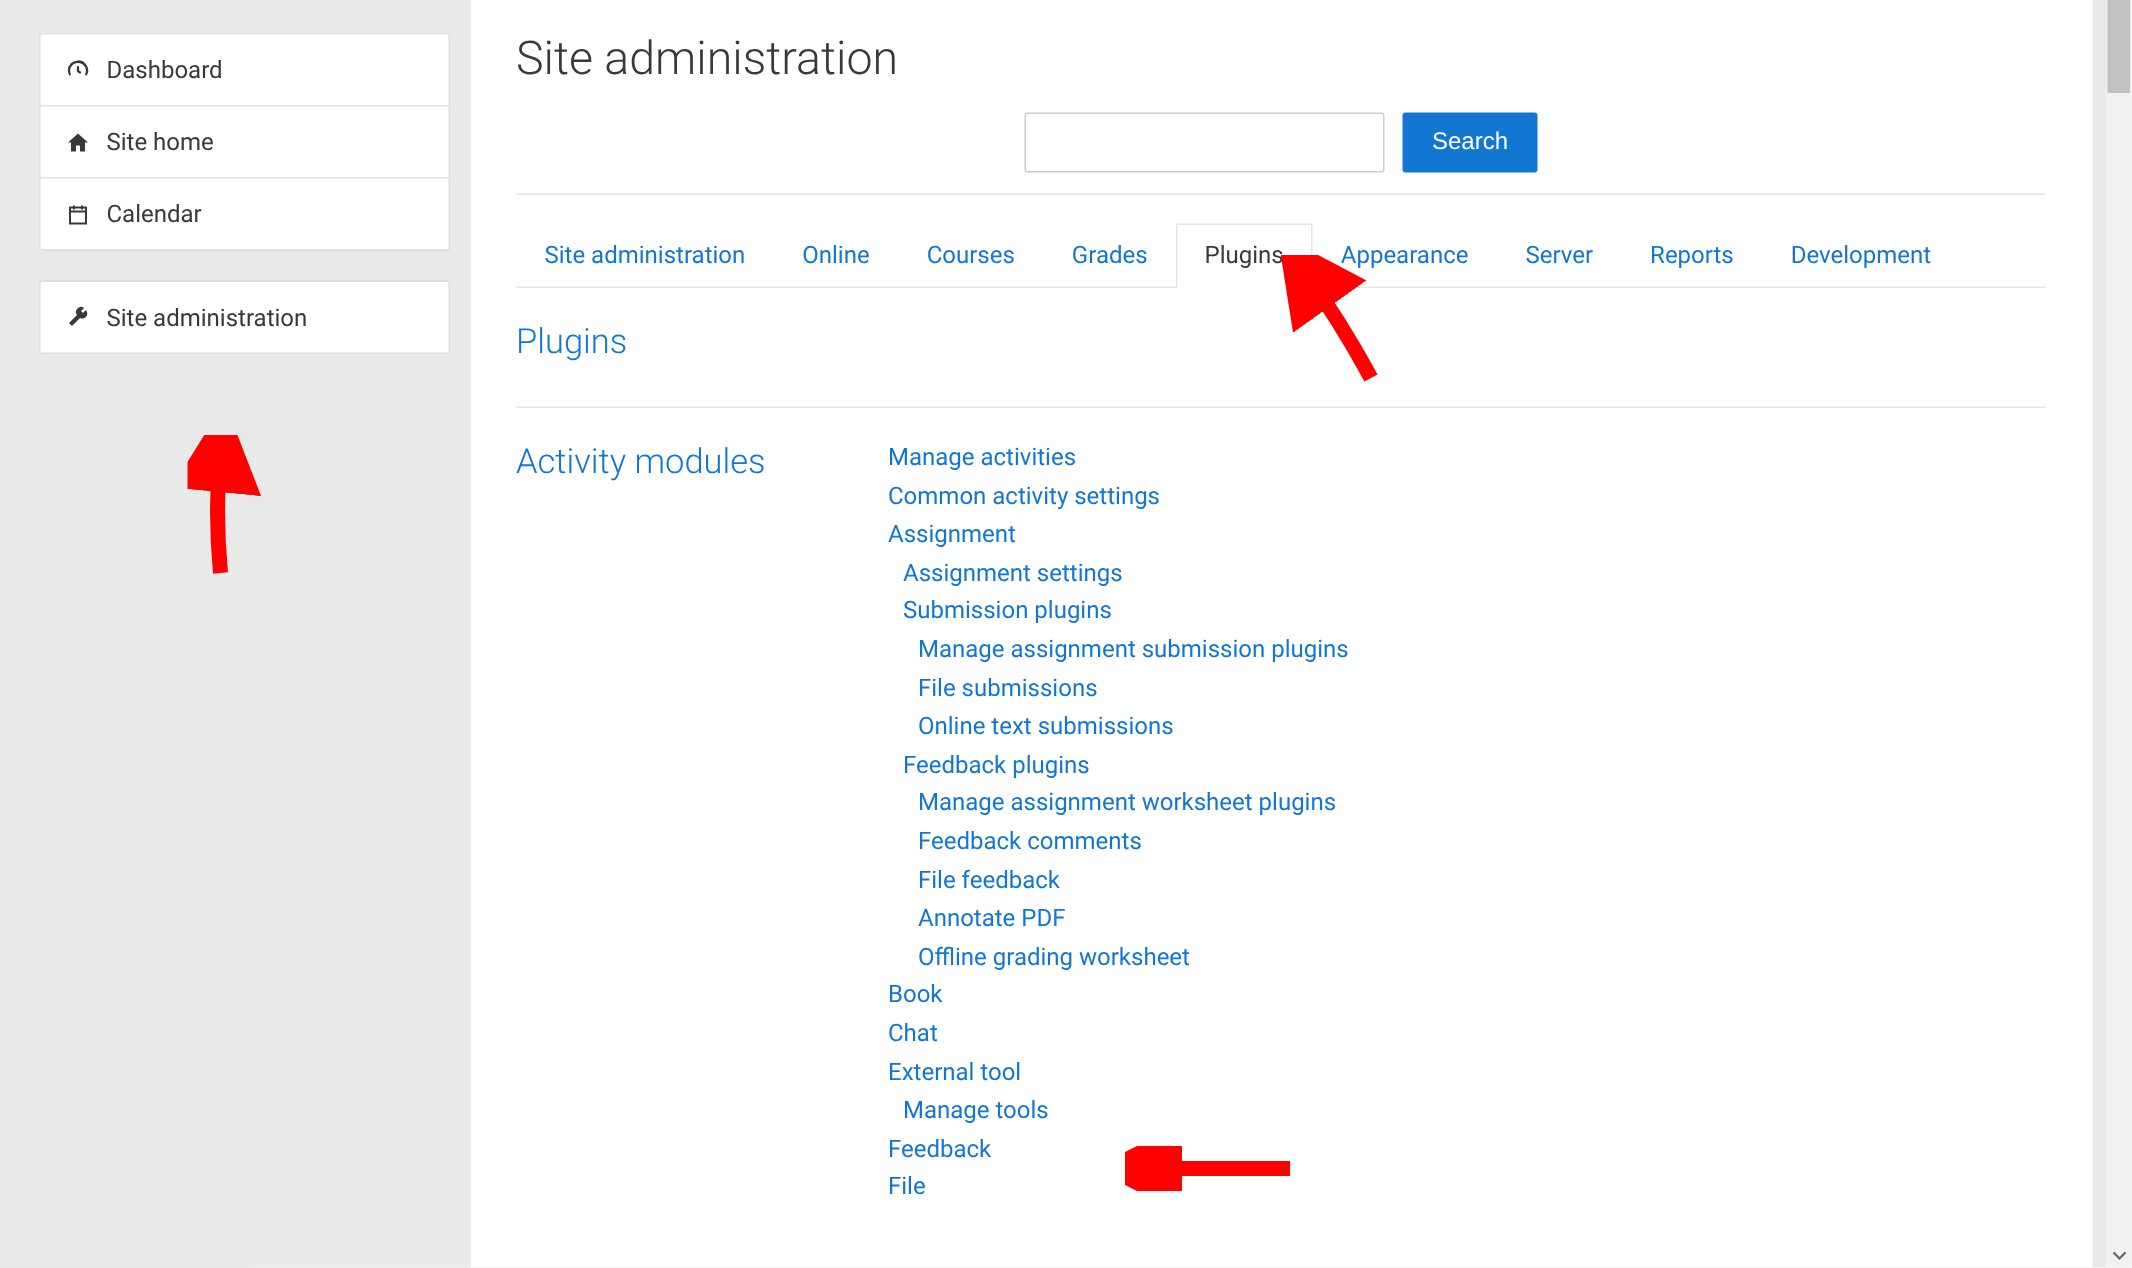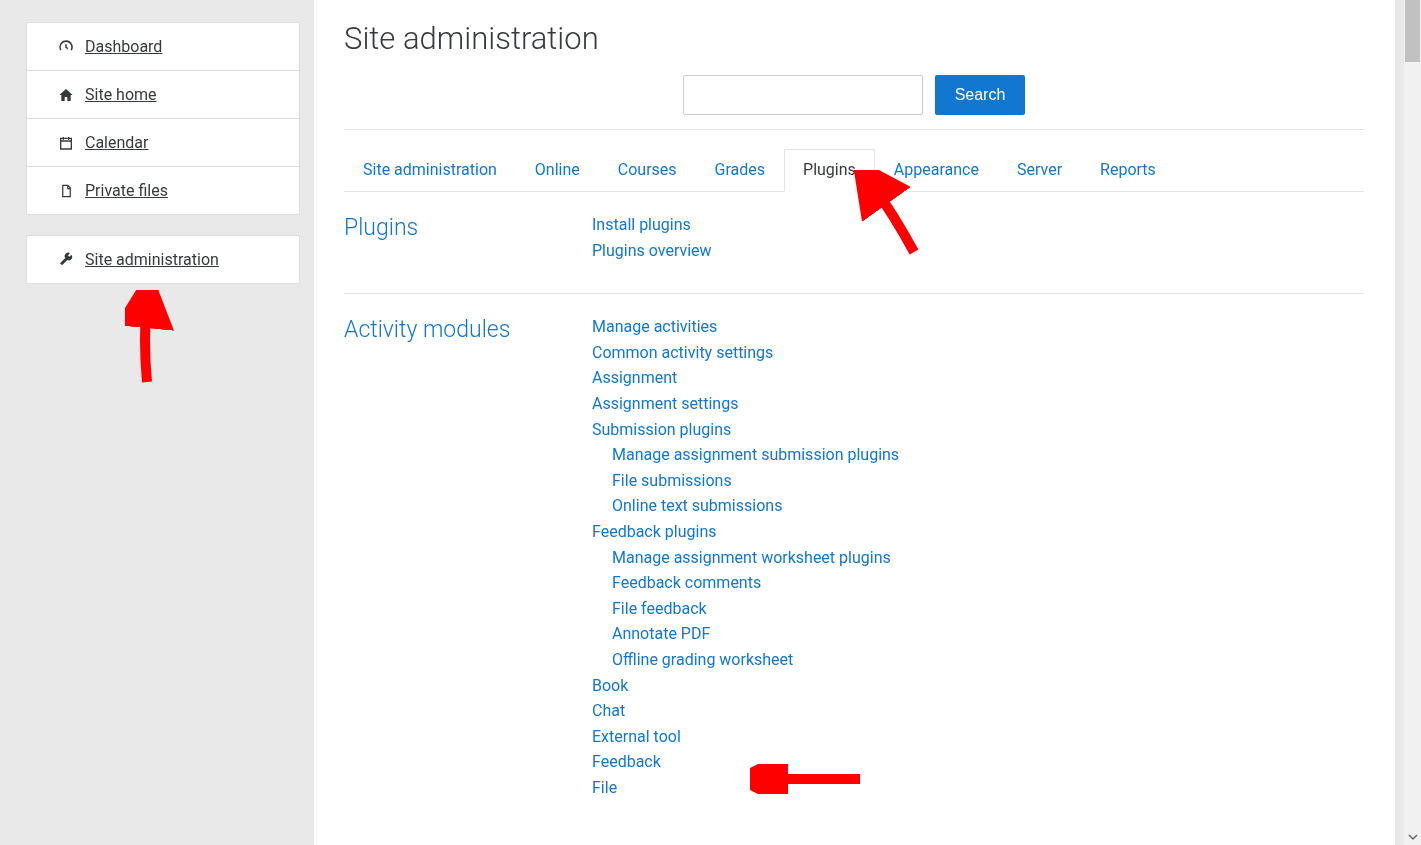--- a/index.html
+++ b/index.html
@@ -25,26 +25,25 @@
 }
 .nav-block {
   background: #fff;
   border: 1px solid rgba(0,0,0,0.125);
   border-radius: 2px;
   margin-bottom: 20px;
 }
 .nav-item {
   display: flex;
   align-items: center;
-  padding: 14px 28px;
+  padding: 14px 14px;
   border-bottom: 1px solid rgba(0,0,0,0.125);
   color: #373a3c;
   font-size: 16px;
   cursor: pointer;
-  text-decoration: underline;
 }
 .nav-item:last-child { border-bottom: none; }
 .nav-item .icon {
   width: 22px;
   display: inline-flex;
   align-items: center;
   justify-content: center;
   margin-right: 8px;
   color: #373a3c;
 }
@@ -133,21 +132,21 @@
   flex: 1;
   font-size: 16px;
   line-height: 1.6;
 }
 .section-links a {
   color: #1177d1;
   text-decoration: none;
   cursor: pointer;
 }
 .section-links .l0 { margin-left: 0; }
-.section-links .l1 { }
+.section-links .l1 { margin-left: 10px; }
 .section-links .l2 { margin-left: 20px; }
 .scrollbar-track {
   position: absolute;
   right: 0;
   top: 0;
   width: 17px;
   height: 828px;
   background: #f1f1f1;
 }
 .scrollbar-thumb {
@@ -200,28 +199,20 @@
           <span>Site home</span>
         </div>
         <div class="nav-item">
           <span class="icon">
             <svg width="16" height="16" viewBox="0 0 24 24">
               <path fill="none" stroke="#373a3c" stroke-width="2" d="M4 5h16v16H4zM4 9h16M8 3v4M16 3v4"></path>
             </svg>
           </span>
           <span>Calendar</span>
         </div>
-        <div class="nav-item">
-          <span class="icon">
-            <svg width="15" height="16" viewBox="0 0 24 24">
-              <path fill="none" stroke="#373a3c" stroke-width="2" d="M6 3h8l4 4v14H6zM14 3v5h5"></path>
-            </svg>
-          </span>
-          <span>Private files</span>
-        </div>
       </div>
     <div class="nav-block" id="nav-group-1">
         <div class="nav-item">
           <span class="icon">
             <svg width="16" height="16" viewBox="0 0 24 24">
               <path fill="#373a3c" d="M21 6a5 5 0 01-7 6l-8 8-3-3 8-8A5 5 0 0118 2l-3 3 2 2 3-3z"></path>
             </svg>
           </span>
           <span>Site administration</span>
         </div>
@@ -241,29 +232,26 @@
 
       <nav class="tabs" id="tabs">
           <div class="tab">Site administration</div>
           <div class="tab">Online</div>
           <div class="tab">Courses</div>
           <div class="tab">Grades</div>
           <div class="tab active">Plugins</div>
           <div class="tab">Appearance</div>
           <div class="tab">Server</div>
           <div class="tab">Reports</div>
+          <div class="tab">Development</div>
         </nav>
 
       <div id="sections">
           <div class="section">
             <div class="section-title">Plugins</div>
-            <div class="section-links">
-              <div class="l0"><a>Install plugins</a></div>
-              <div class="l0"><a>Plugins overview</a></div>
-            </div>
           </div>
           <div class="section">
             <div class="section-title">Activity modules</div>
             <div class="section-links">
               <div class="l0"><a>Manage activities</a></div>
               <div class="l0"><a>Common activity settings</a></div>
               <div class="l0"><a>Assignment</a></div>
               <div class="l1"><a>Assignment settings</a></div>
               <div class="l1"><a>Submission plugins</a></div>
               <div class="l2"><a>Manage assignment submission plugins</a></div>
@@ -271,20 +259,21 @@
               <div class="l2"><a>Online text submissions</a></div>
               <div class="l1"><a>Feedback plugins</a></div>
               <div class="l2"><a>Manage assignment worksheet plugins</a></div>
               <div class="l2"><a>Feedback comments</a></div>
               <div class="l2"><a>File feedback</a></div>
               <div class="l2"><a>Annotate PDF</a></div>
               <div class="l2"><a>Offline grading worksheet</a></div>
               <div class="l0"><a>Book</a></div>
               <div class="l0"><a>Chat</a></div>
               <div class="l0"><a>External tool</a></div>
+              <div class="l1"><a>Manage tools</a></div>
               <div class="l0"><a>Feedback</a></div>
               <div class="l0"><a>File</a></div>
             </div>
           </div>
         </div>
     </div>
   </main>
 </div>
 
 <div class="scrollbar-track">

